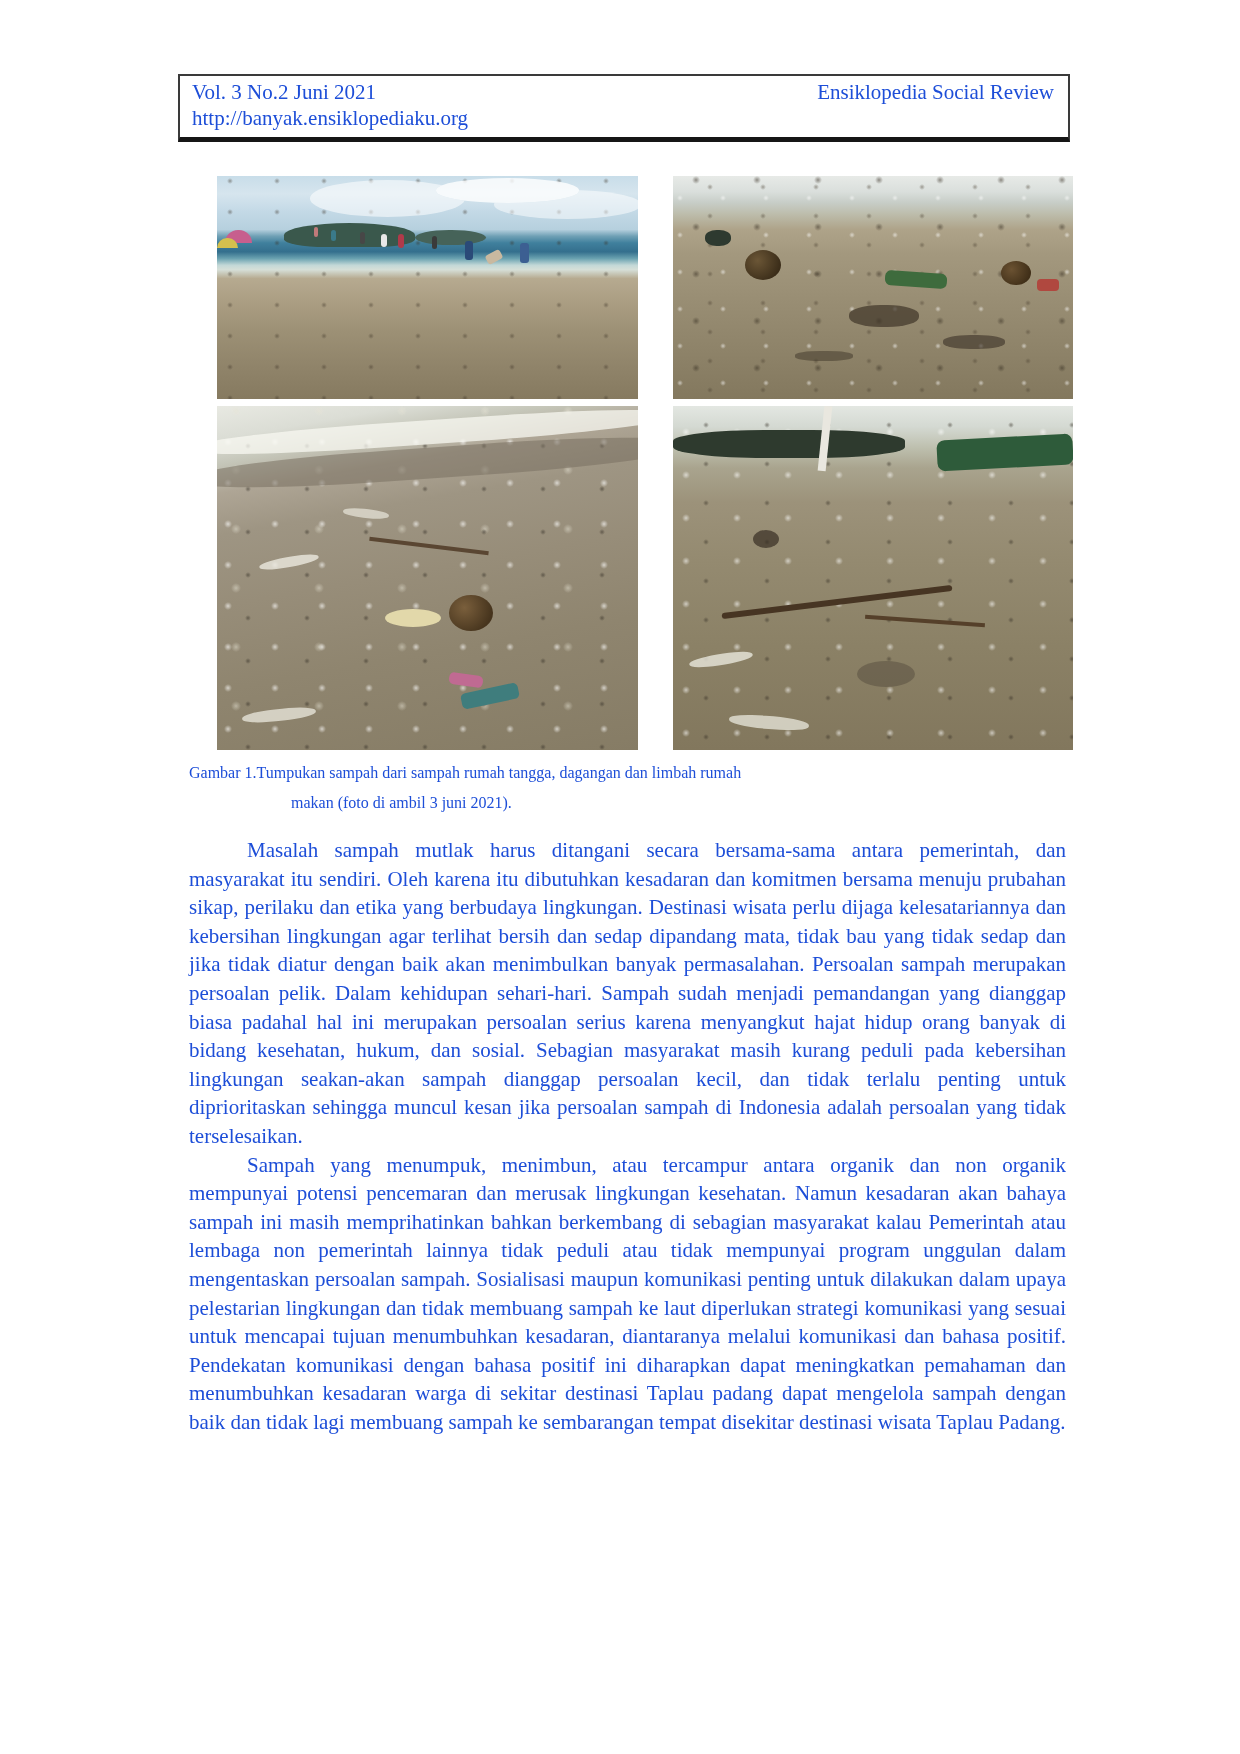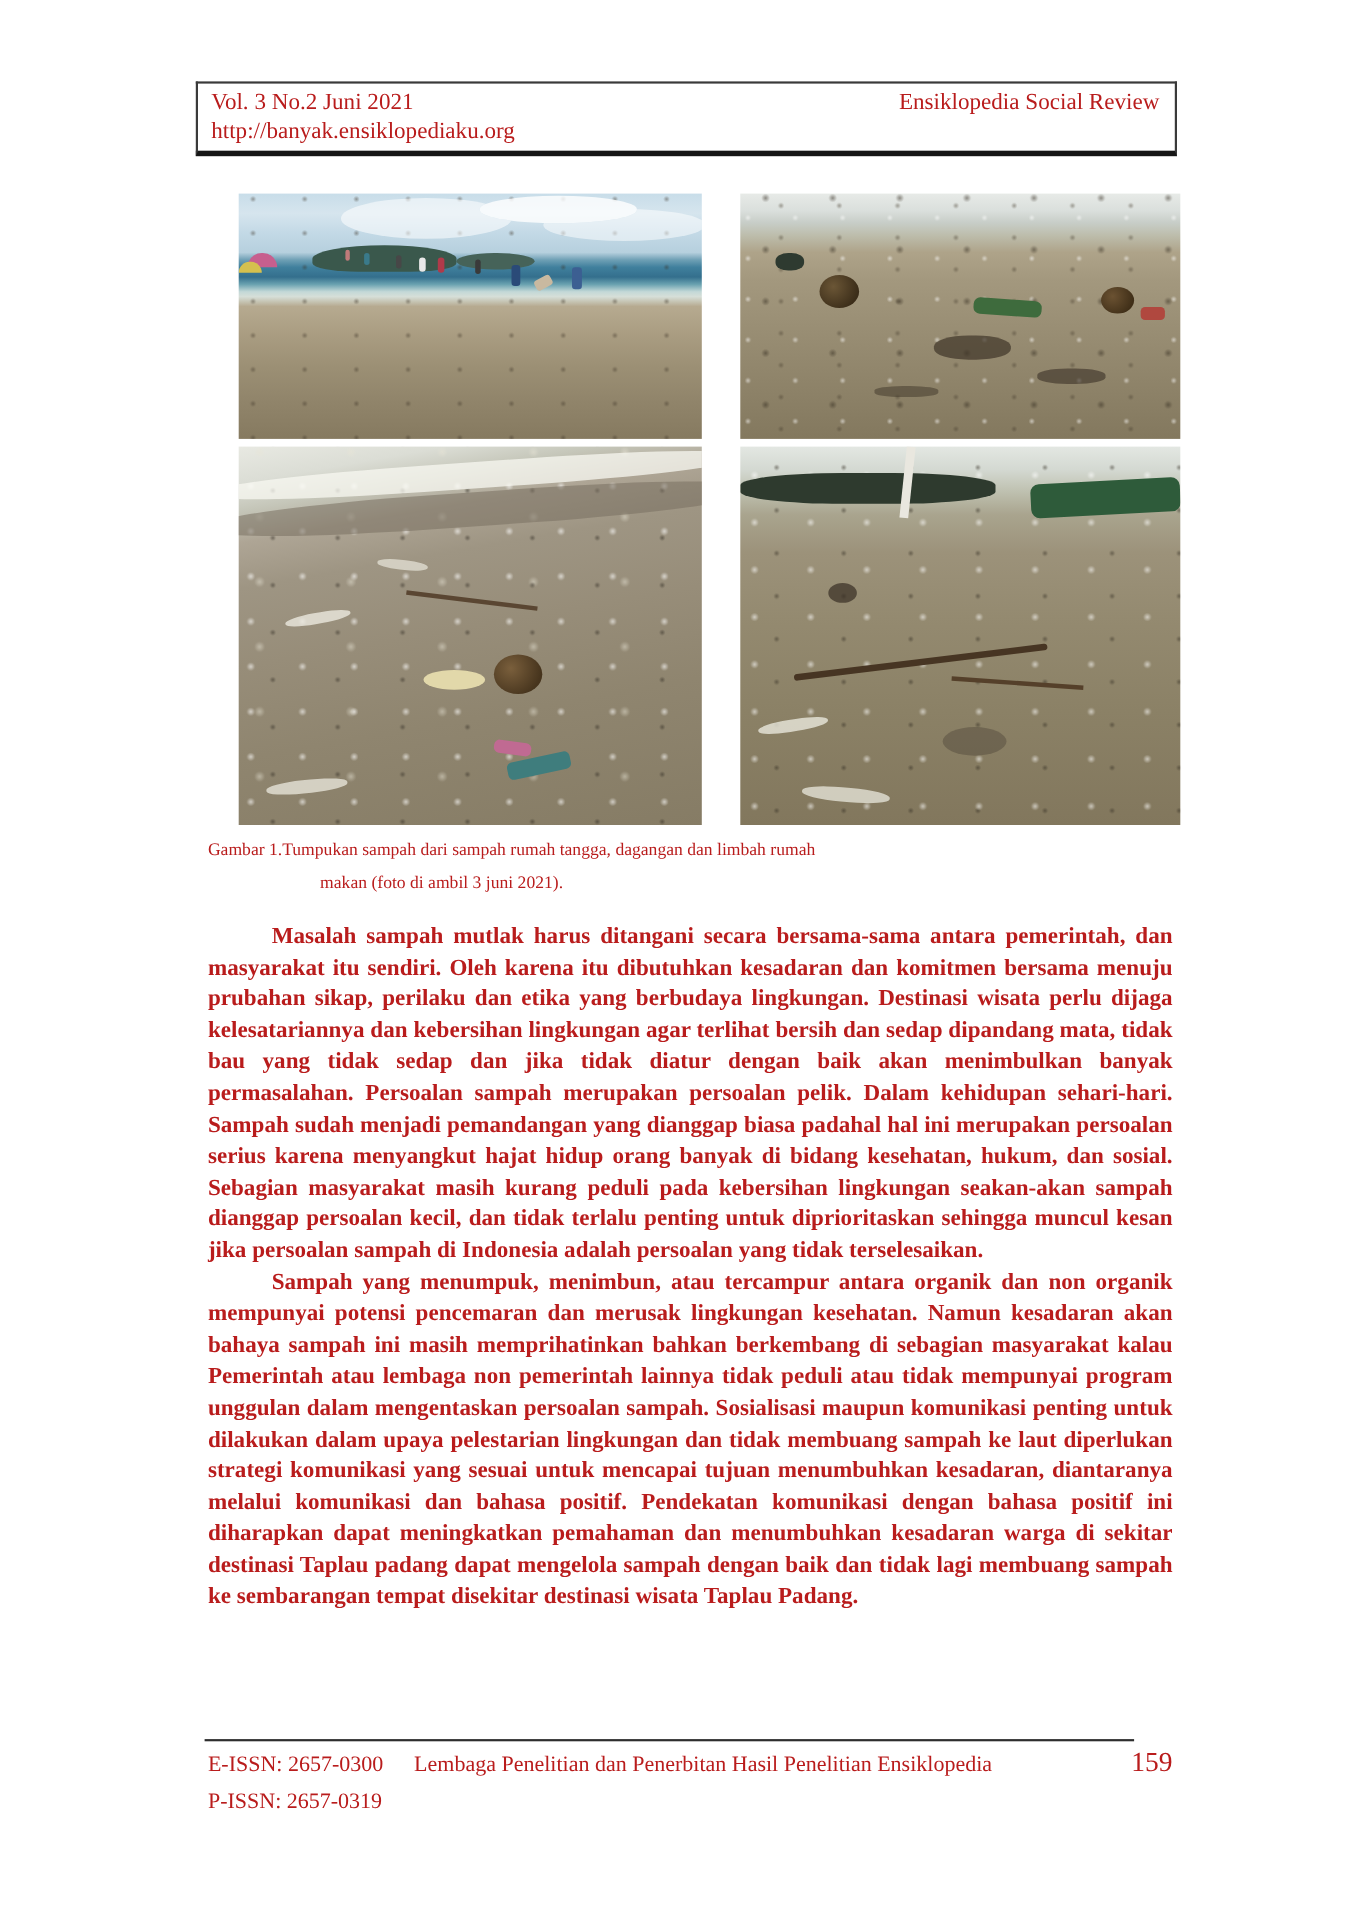--- a/index.html
+++ b/index.html
@@ -2,21 +2,21 @@
 <html><head>
 <meta charset="utf-8">
 <style>
   html,body{margin:0;padding:0;background:#e9e9e9;}
   .page{
     position:relative;
     width:1240px;height:1754px;
     margin:0 auto;
     background:#ffffff;
     font-family:"Liberation Serif","DejaVu Serif",serif;
-    color:#b91c1c;
+    color:#1d4ed8;
     overflow:hidden;
   }
   
   .header-box{
     position:absolute;left:178px;top:74px;width:892px;
     box-sizing:border-box;
     border:2px solid #3a3a3a;
     border-bottom:5px solid #161616;
     padding:3px 14px 6px 12px;
     font-size:21px;line-height:26px;
@@ -111,21 +111,21 @@
     position:absolute;left:189px;top:758px;width:877px;
     font-size:16px;line-height:30px;
   }
   .caption .cap-line2{margin-left:102px;}
   
   .body-text{
     position:absolute;left:189px;top:836px;width:877px;
     font-size:21px;line-height:28.6px;
     text-align:justify;
   }
-  .body-text p{margin:0;text-indent:58px;font-weight:bold;}
+  .body-text p{margin:0;text-indent:58px;}
   
   .footer{position:absolute;left:189px;top:1581px;width:877px;font-size:20px;line-height:26px;}
   .footer-rule{position:absolute;left:-3px;top:0;width:845px;border-top:2px solid #2e2e2e;}
   .footer-row1{display:flex;align-items:baseline;padding-top:9px;}
   .footer-eissn{white-space:nowrap;}
   .footer-pub{margin-left:28px;white-space:nowrap;}
   .footer-page{margin-left:auto;font-size:25px;}
   .footer-row2{margin-top:8px;}
 </style>
 </head>
@@ -195,23 +195,14 @@
   <div class="caption">
     <div class="cap-line1">Gambar 1.Tumpukan sampah dari sampah rumah tangga, dagangan dan limbah rumah</div>
     <div class="cap-line2">makan (foto di ambil 3 juni 2021).</div>
   </div>
 
   <div class="body-text">
     <p>Masalah sampah mutlak harus ditangani secara bersama-sama antara pemerintah, dan masyarakat itu sendiri. Oleh karena itu dibutuhkan kesadaran dan komitmen bersama menuju prubahan sikap, perilaku dan etika yang berbudaya lingkungan. Destinasi wisata perlu dijaga kelesatariannya dan kebersihan lingkungan agar terlihat bersih dan sedap dipandang mata, tidak bau yang tidak sedap dan jika tidak diatur dengan baik akan menimbulkan banyak permasalahan. Persoalan sampah merupakan persoalan pelik. Dalam kehidupan sehari-hari. Sampah sudah menjadi pemandangan yang dianggap biasa padahal hal ini merupakan persoalan serius karena menyangkut hajat hidup orang banyak di bidang kesehatan, hukum, dan sosial. Sebagian masyarakat masih kurang peduli pada kebersihan lingkungan seakan-akan sampah dianggap persoalan kecil, dan tidak terlalu penting untuk diprioritaskan sehingga muncul kesan jika persoalan sampah di Indonesia adalah persoalan yang tidak terselesaikan.</p>
     <p>Sampah yang menumpuk, menimbun, atau tercampur antara organik dan non organik mempunyai potensi pencemaran dan merusak lingkungan kesehatan. Namun kesadaran akan bahaya sampah ini masih memprihatinkan bahkan berkembang di sebagian masyarakat kalau Pemerintah atau lembaga non pemerintah lainnya tidak peduli atau tidak mempunyai program unggulan dalam mengentaskan persoalan sampah. Sosialisasi maupun komunikasi penting untuk dilakukan dalam upaya pelestarian lingkungan dan tidak membuang sampah ke laut diperlukan strategi komunikasi yang sesuai untuk mencapai tujuan menumbuhkan kesadaran, diantaranya melalui komunikasi dan bahasa positif. Pendekatan komunikasi dengan bahasa positif ini diharapkan dapat meningkatkan pemahaman dan menumbuhkan kesadaran warga di sekitar destinasi Taplau padang dapat mengelola sampah dengan baik dan tidak lagi membuang sampah ke sembarangan tempat disekitar destinasi wisata Taplau Padang.</p>
   </div>
 
-  <div class="footer">
-    <div class="footer-rule"></div>
-    <div class="footer-row1">
-      <span class="footer-eissn">E-ISSN: 2657-0300</span>
-      <span class="footer-pub">Lembaga Penelitian dan Penerbitan Hasil Penelitian Ensiklopedia</span>
-      <span class="footer-page">159</span>
-    </div>
-    <div class="footer-row2">P-ISSN: 2657-0319</div>
-  </div>
 
 </div>
 
 </body></html>

